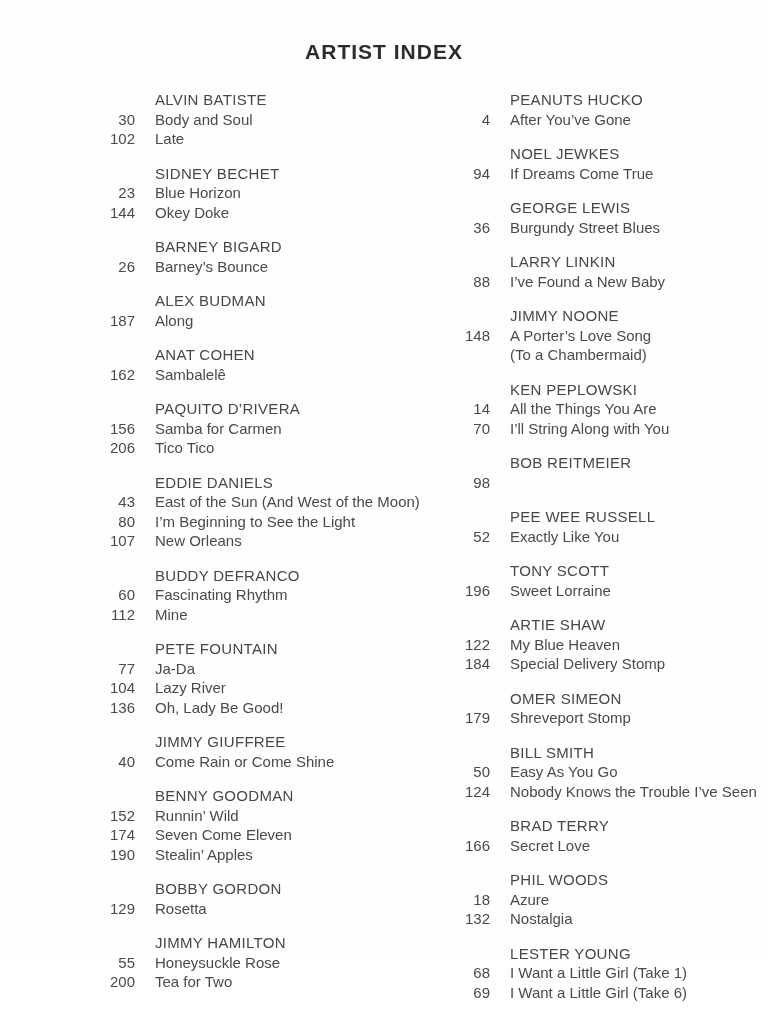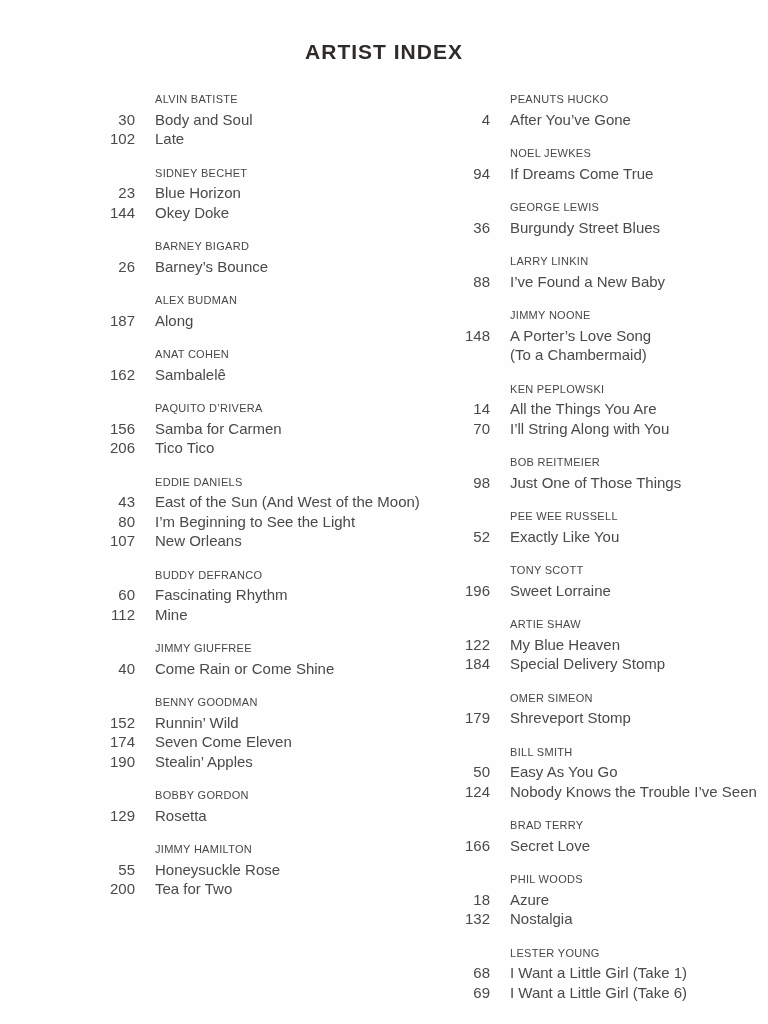--- a/index.html
+++ b/index.html
@@ -53,21 +53,21 @@
   }
   .num {
     flex: none;
     width: 55px;
     text-align: right;
   }
   .txt {
     margin-left: 20px;
   }
   .artist {
-    font-size: 11px;
+    font-size: 15px;
     font-weight: normal;
     color: #474747;
     letter-spacing: 0.3px;
   }
 </style>
 </head>
 <body>
 
 <div class="page" style="background: rgb(254, 254, 254);">
   <h1 class="title" style="color: rgb(46, 43, 41);">ARTIST INDEX</h1>
@@ -192,20 +192,41 @@
     <span class="num">60</span>
     <span class="txt">Fascinating Rhythm</span>
   </div>
 
   <div class="row entry-row">
     <span class="num">112</span>
     <span class="txt">Mine</span>
   </div>
 </section>
 
+  <section class="group">
+    <div class="row header-row">
+      <span class="num"></span>
+      <span class="txt artist">PETE FOUNTAIN</span>
+    </div>
+
+  <div class="row entry-row">
+    <span class="num">77</span>
+    <span class="txt">Ja-Da</span>
+  </div>
+
+  <div class="row entry-row">
+    <span class="num">104</span>
+    <span class="txt">Lazy River</span>
+  </div>
+
+  <div class="row entry-row">
+    <span class="num">136</span>
+    <span class="txt">Oh, Lady Be Good!</span>
+  </div>
+</section>
 
   <section class="group">
     <div class="row header-row">
       <span class="num"></span>
       <span class="txt artist">JIMMY GIUFFREE</span>
     </div>
 
   <div class="row entry-row">
     <span class="num">40</span>
     <span class="txt">Come Rain or Come Shine</span>
@@ -347,21 +368,20 @@
 </section>
 
   <section class="group">
     <div class="row header-row">
       <span class="num"></span>
       <span class="txt artist">BOB REITMEIER</span>
     </div>
 
   <div class="row entry-row">
     <span class="num">98</span>
-    <span class="txt">Just One of Those Things</span>
   </div>
 </section>
 
   <section class="group">
     <div class="row header-row">
       <span class="num"></span>
       <span class="txt artist">PEE WEE RUSSELL</span>
     </div>
 
   <div class="row entry-row">

